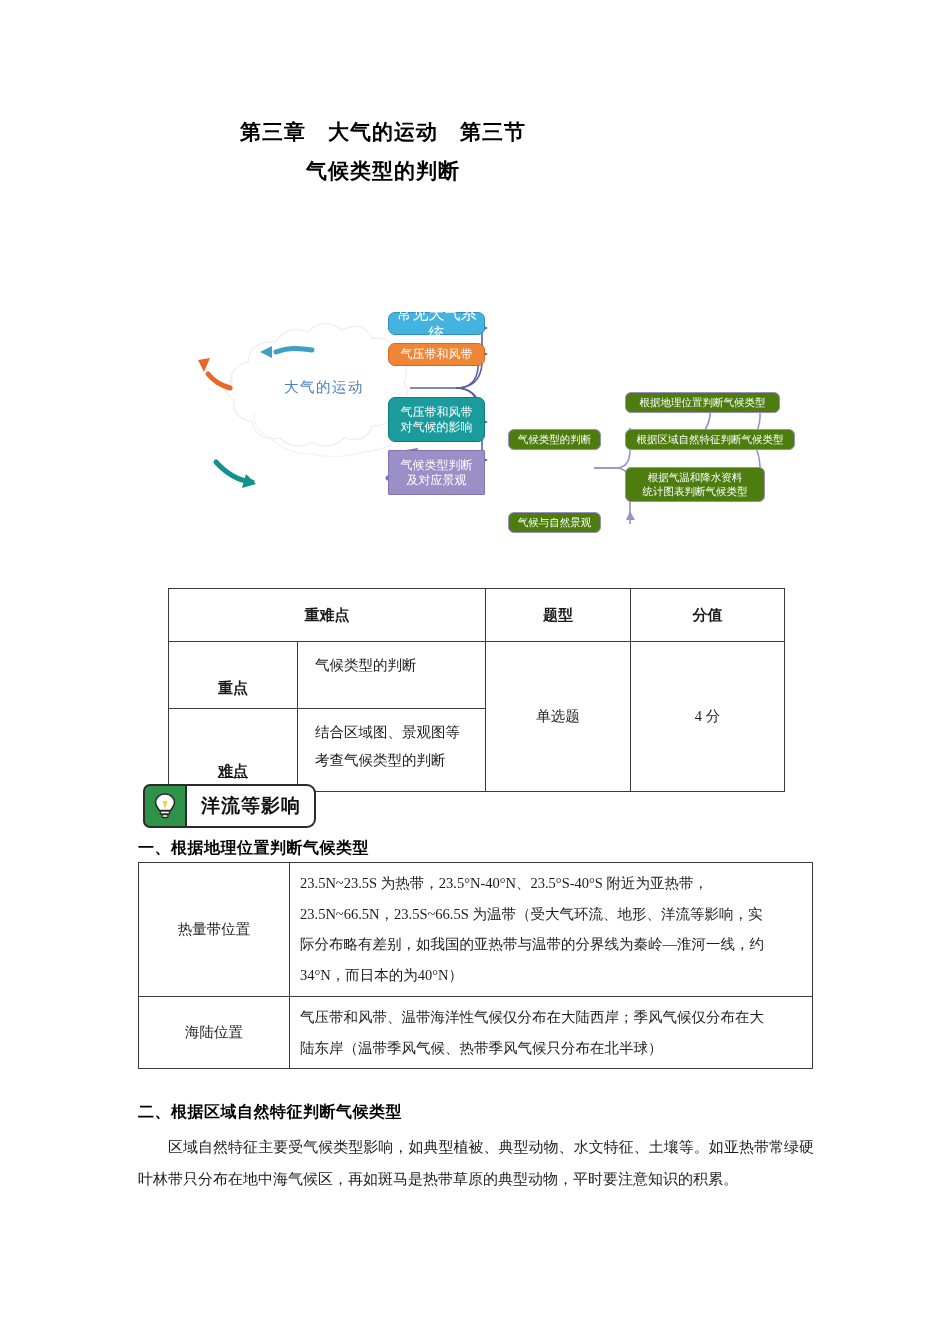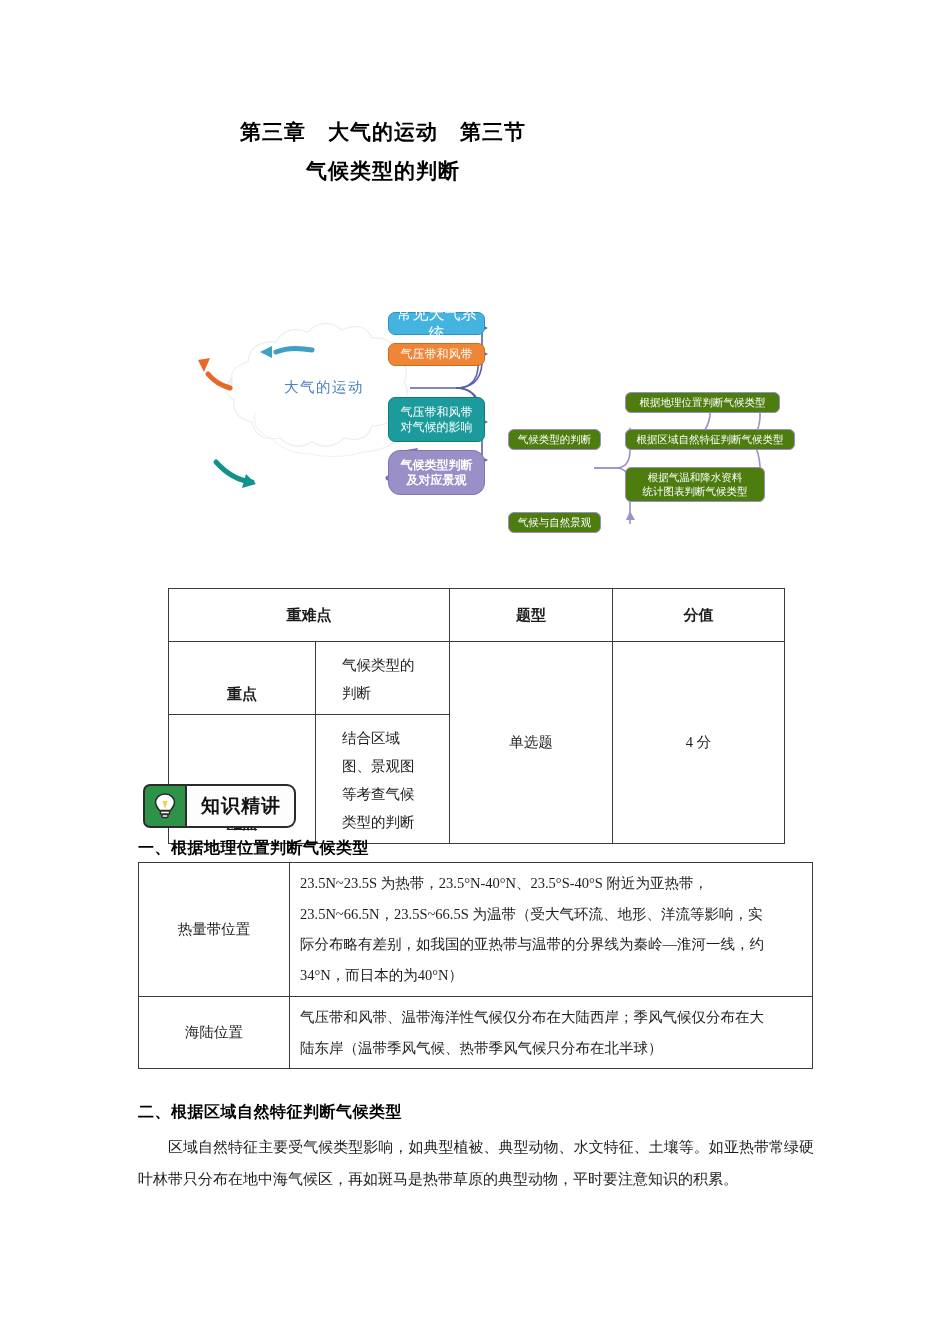--- a/index.html
+++ b/index.html
@@ -38,33 +38,33 @@
   .mindmap svg{position:absolute;left:0;top:0;}
   .node{
     position:absolute;box-sizing:border-box;
     display:flex;align-items:center;justify-content:center;text-align:center;
     font-family:"DejaVu Sans","Liberation Sans",sans-serif;
     color:#ffffff;line-height:1.25;
   }
   .n-blue{background:#45b3e0;border:1.6px solid #2f8fc4;border-radius:7px;}
   .n-orange{background:#ef8536;border:1.6px solid #d26a1d;border-radius:7px;}
   .n-teal{background:#1b9b9b;border:1.6px solid #0e7d7d;border-radius:7px;}
-  .n-purple{background:#9b8fc7;border:1.6px solid #8076b5;border-radius:12px;font-weight:bold;}
+  .n-purple{background:#9b8fc7;border:1.6px solid #8076b5;border-radius:1px;}
   .n-lav{background:#4d7c0f;border:1.3px solid #9a8dc6;border-radius:6px;}
   .cloud-label{
     position:absolute;font-family:"DejaVu Sans","Liberation Sans",sans-serif;
     font-size:14.5px;color:#4a7fc1;letter-spacing:1.5px;
   }
 
   
   table{border-collapse:collapse;position:absolute;}
   table td{
     border:1px solid #3a3a3a;
     font-family:"Liberation Serif","DejaVu Serif",serif;
-    font-size:14px;color:#1c1c1c;padding:6px 26px;vertical-align:middle;
+    font-size:14px;color:#1c1c1c;padding:6px 17px;vertical-align:middle;
   }
   .t1{left:168px;top:588px;width:617px;}
   .t1 .hd{text-align:center;font-weight:bold;font-size:15px;height:40px;
     font-family:"DejaVu Sans","Liberation Sans",sans-serif;}
   .t1 .rowlabel{text-align:center;font-weight:bold;font-size:15px;
     font-family:"DejaVu Sans","Liberation Sans",sans-serif;
     vertical-align:bottom;padding-bottom:10px;}
   .t1 .body-cell{font-size:14.5px;line-height:1.95;vertical-align:top;padding-top:9px;}
   .t1 .ctr{text-align:center;vertical-align:middle;font-size:14.5px;}
 
@@ -195,21 +195,21 @@
 
   <div class="badge" style="left:143px;top:784px;">
     <div class="badge-icon">
       <svg width="26" height="28" viewBox="0 0 26 28">
         <path d="M13 2 C7 2 3.5 6 3.5 10.5 C3.5 14 6 16 7.5 18.5 L18.5 18.5 C20 16 22.5 14 22.5 10.5 C22.5 6 19 2 13 2 Z" fill="#ffffff" stroke="#2b2b2b" stroke-width="1.6"></path>
         <path d="M10.5 9 L13 17 L15.5 9 Z" fill="#f4d33c"></path>
         <rect x="8.5" y="19" width="9" height="3" fill="#ffffff" stroke="#2b2b2b" stroke-width="1.4"></rect>
         <rect x="10" y="22.5" width="6" height="3" rx="1.2" fill="#ffffff" stroke="#2b2b2b" stroke-width="1.4"></rect>
       </svg>
     </div>
-    <div class="badge-label">知识精讲</div>
+    <div class="badge-label">洋流等影响</div>
   </div>
 
   <div class="h2" style="top:838px;">一、根据地理位置判断气候类型</div>
 
   <table class="t2">
     <tbody>
         <tr>
       <td class="lbl">热量带位置</td>
       <td class="txt">
         <div>23.5N~23.5S 为热带，23.5°N-40°N、23.5°S-40°S 附近为亚热带，</div>

